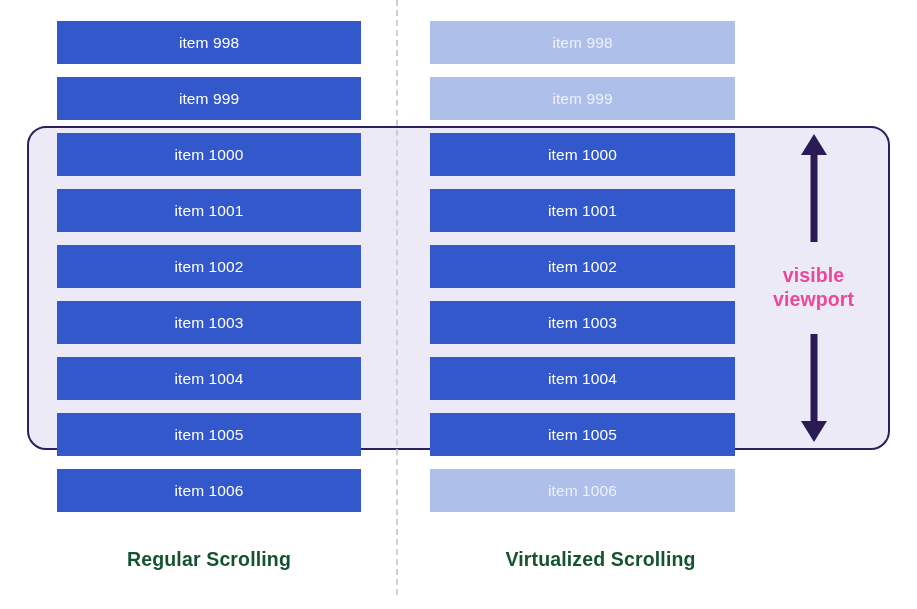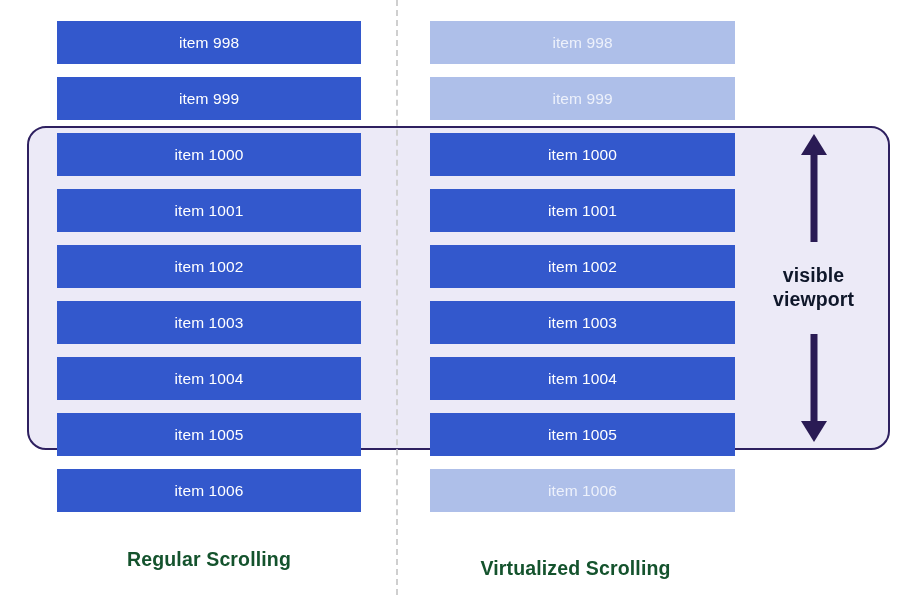--- a/index.html
+++ b/index.html
@@ -87,41 +87,41 @@
     justify-content: space-between;
   }
   .vp-arrow {
     display: block;
     width: 30px;
     height: 108px;
   }
   .vp-label {
     font-size: 19.5px;
     font-weight: bold;
-    color: #0f172a;
+    color: #ec4899;
     text-align: center;
     line-height: 1.22;
     letter-spacing: 0.1px;
     white-space: pre-line;
     margin: 0;
   }
 
   
   .caption {
     position: absolute;
     top: 548px;
     font-size: 19.5px;
     font-weight: bold;
     color: #14532d;
     text-align: center;
     letter-spacing: 0.15px;
     z-index: 5;
   }
   .caption.left  { left: 57px;  width: 304px; }
-  .caption.right { left: 423px; width: 305px; margin-top: 9px; }
+  .caption.right { left: 448px; width: 305px; }
 </style>
 </head>
 <body>
 
 <div id="stage">
 
   <div class="viewport-box"></div>
 
   <div class="divider"></div>
 

